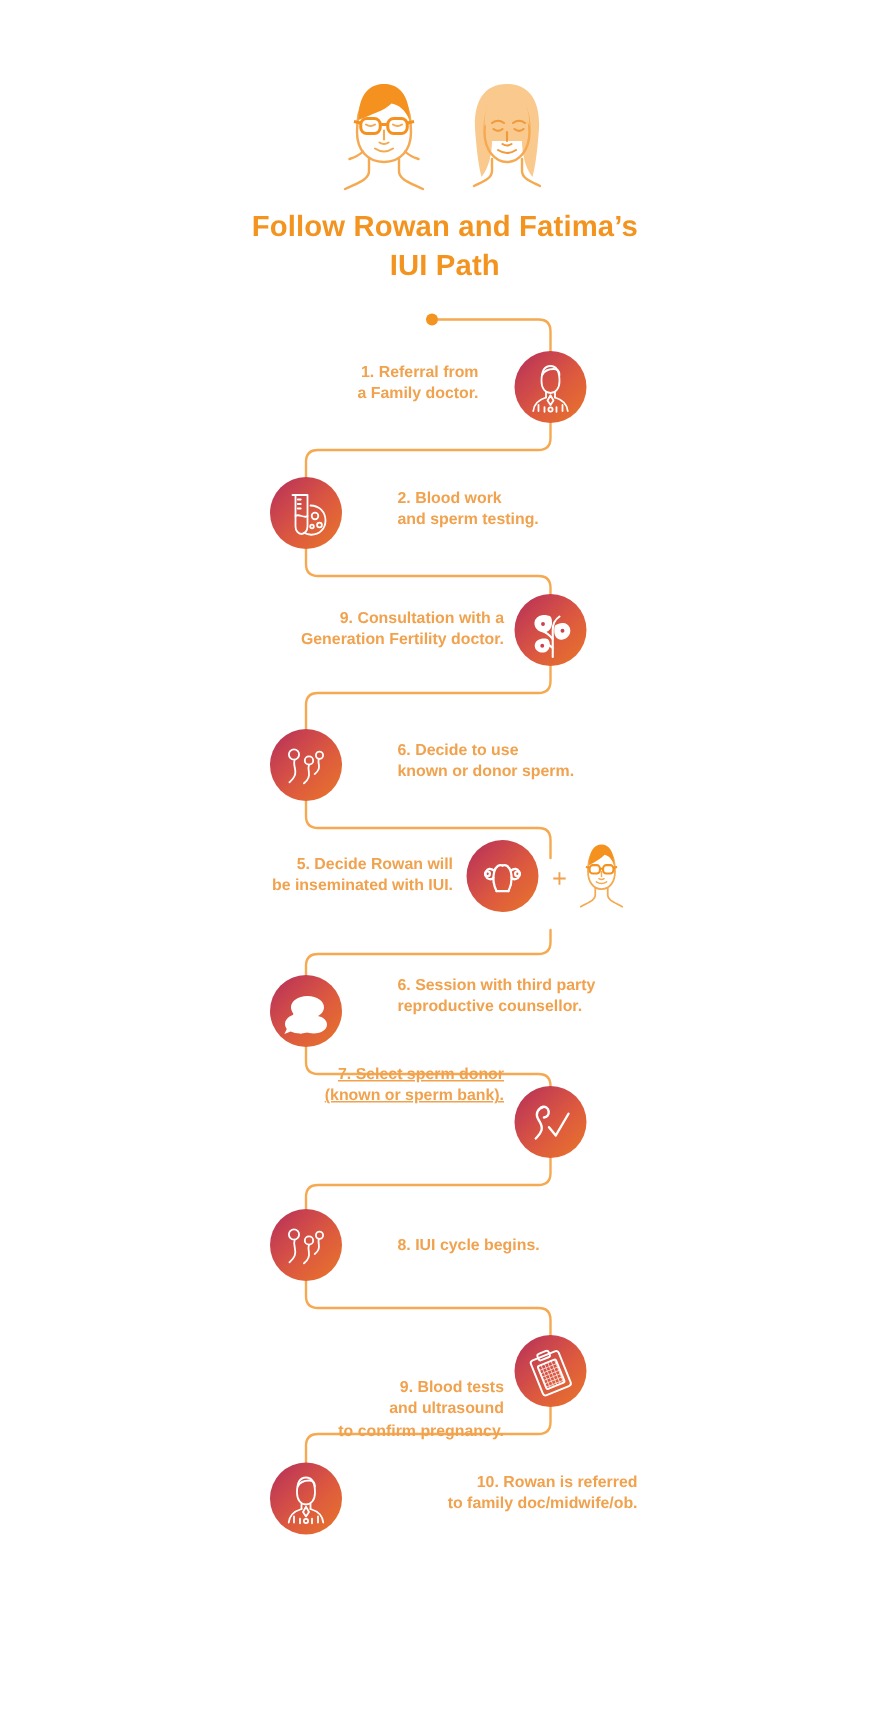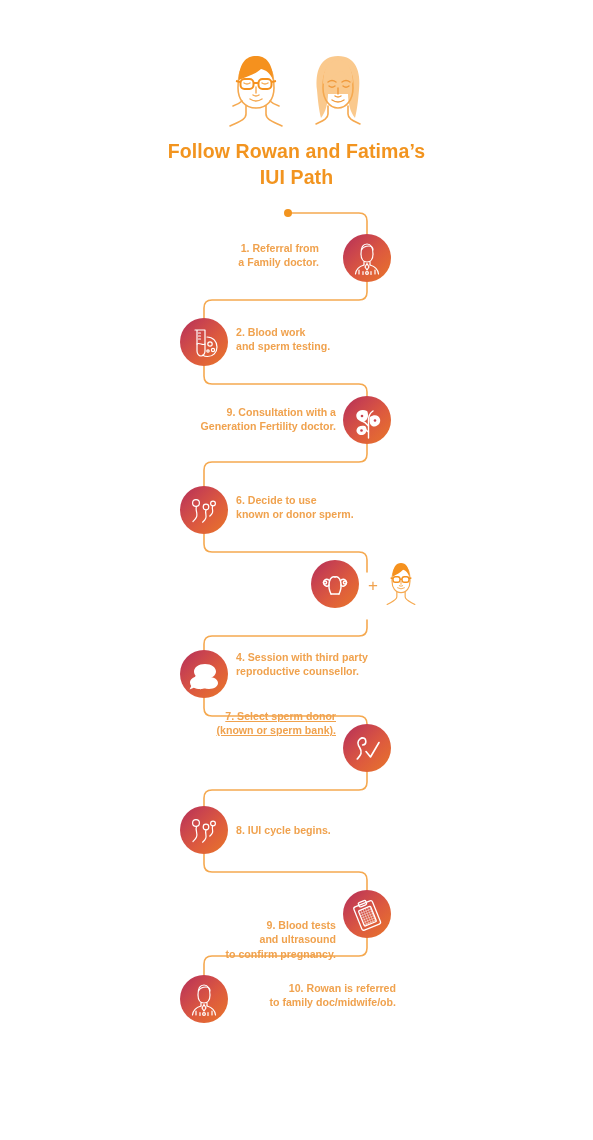--- a/index.html
+++ b/index.html
@@ -34,21 +34,21 @@
     background: linear-gradient(135deg, #B22E57 0%, #C8424F 26%, #DD5A3E 58%, #E8762A 100%);
   }
   .node .glyph { position:absolute; inset:0; display:block; }
 
   .steplabel {
     position: absolute;
     font-size: 10.6px; font-weight: bold; line-height: 14.4px;
     color: #F0A24E; white-space: pre-line;
   }
   .steplabel.right { text-align: left; }
-  .steplabel.left  { text-align: right; }
+  .steplabel.left  { text-align: right; margin-left: 29px; }
 
   .plus {
     position: absolute; color:#F0A24E; font-size: 17px; font-weight: 400;
     line-height: 17px;
   }
   .side-face { position: absolute; }
   .start-dot {
     position: absolute; width: 8px; height: 8px; border-radius: 50%;
     background: #F2941F;
   }
@@ -197,20 +197,22 @@
           <path d="M20 34 C18 30 17.5 25 18.5 21 C19.5 17.5 22 16 24 17"></path>
           <path d="M28 34 C30 30 30.5 25 29.5 21 C28.5 17.5 26 16 24 17"></path>
           <path d="M20 34 L28 34"></path>
           <path d="M18.5 20.5 C16 18.5 14 19 13 21 C12 23 13 25.5 15 26 C16.5 26.4 17.6 25.8 18 25"></path>
           <path d="M29.5 20.5 C32 18.5 34 19 35 21 C36 23 35 25.5 33 26 C31.5 26.4 30.4 25.8 30 25"></path>
           <circle cx="14" cy="22.5" r="1.6"></circle>
           <circle cx="34" cy="22.5" r="1.6"></circle>
         </g>
       </svg>
     </div>
+    <div class="steplabel right" style="left:166px; top:569px; width:136px; text-align:right;">5. Decide Rowan will
+be inseminated with IUI.</div>
     <div class="plus" style="left:368px; top:577px;">+</div>
     <div class="side-face" style="left:383px; top:557px;">
       <svg width="36" height="52" viewBox="0 0 52 74">
         <g fill="none" stroke="#F5A950" stroke-width="1.7" stroke-linecap="round" stroke-linejoin="round">
           <path d="M13 34 C13 19 18 11 26 11 C34 11 39 19 39 34 C39 44 34 51 26 51 C18 51 13 44 13 34 Z"></path>
           <path d="M20 50 L20 57 C20 62 13 64 6 68 M32 50 L32 57 C32 62 39 64 46 68"></path>
         </g>
         <path d="M14 28 C14 14 19 8 26 8 C33 8 38 14 38 28 C36 22 33 19 29 18 C25 22 20 25 14 28 Z" fill="#F5911E"></path>
         <g fill="none" stroke="#F5911E" stroke-width="2">
           <rect x="14.5" y="28" width="10" height="8" rx="3.2"></rect>
@@ -228,21 +230,21 @@
     <div class="node" style="left:180px; top:650px;">
       <div class="badge"></div>
       <svg class="glyph" viewBox="0 0 48 48">
         <g fill="#fff">
           <path d="M25 14 C31.5 14 36 17.5 36 21.5 C36 25.5 31.5 29 25 29 C22.5 29 20.2 28.5 18.4 27.6 L14 29.4 L15.6 25.8 C14.6 24.5 14 23 14 21.5 C14 17.5 18.5 14 25 14 Z"></path>
           <path d="M19 28 C25 28 29 31 29 34.5 C29 38 25 41 19 41 C16.6 41 14.5 40.5 12.8 39.7 L8.6 41.4 L10.2 38 C9.4 36.9 9 35.7 9 34.5 C9 31 13 28 19 28 Z" transform="translate(1,-2)"></path>
           <path d="M33 28 C38.5 28 42 30.8 42 34 C42 37.2 38.5 40 33 40 C31 40 29.2 39.6 27.7 38.9 L24 40.4 L25.4 37.3 C24.5 36.4 24 35.3 24 34 C24 30.8 27.5 28 33 28 Z" transform="translate(-4,-1)"></path>
         </g>
       </svg>
     </div>
-    <div class="steplabel left" style="left:236px; top:650px; width:160px; text-align:left;">4. Session with third party
+    <div class="steplabel left" style="left:236px; top:650px; width:160px; text-align:left;">6. Session with third party
 reproductive counsellor.</div>
 
     <div class="node" style="left:343px; top:724px;">
       <div class="badge"></div>
       <svg class="glyph" viewBox="0 0 48 48">
         <g fill="none" stroke="#fff" stroke-width="1.6" stroke-linecap="round" stroke-linejoin="round">
           <path d="M19 14 C15.5 15 14 18.5 15.5 21.5 C17 24.5 19 26 18 29.5 C17.2 32.2 15.5 33.6 14.2 35"></path>
           <path d="M18 14.2 C20.5 13.2 22.5 14.5 22.8 17 C23 19.2 21.6 20.8 19.6 21"></path>
           <path d="M23 27.5 L27.5 33 L36 18.5"></path>
         </g>

